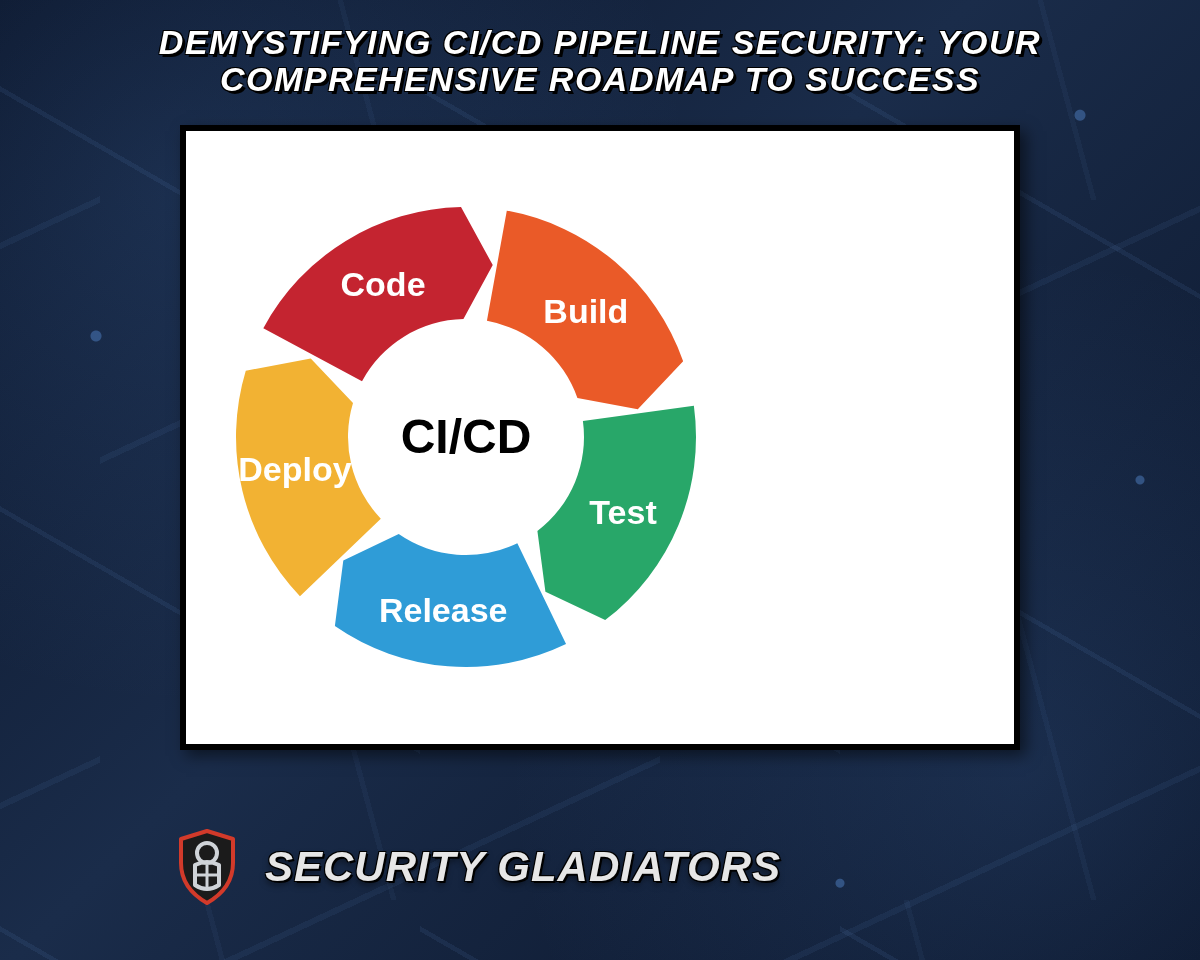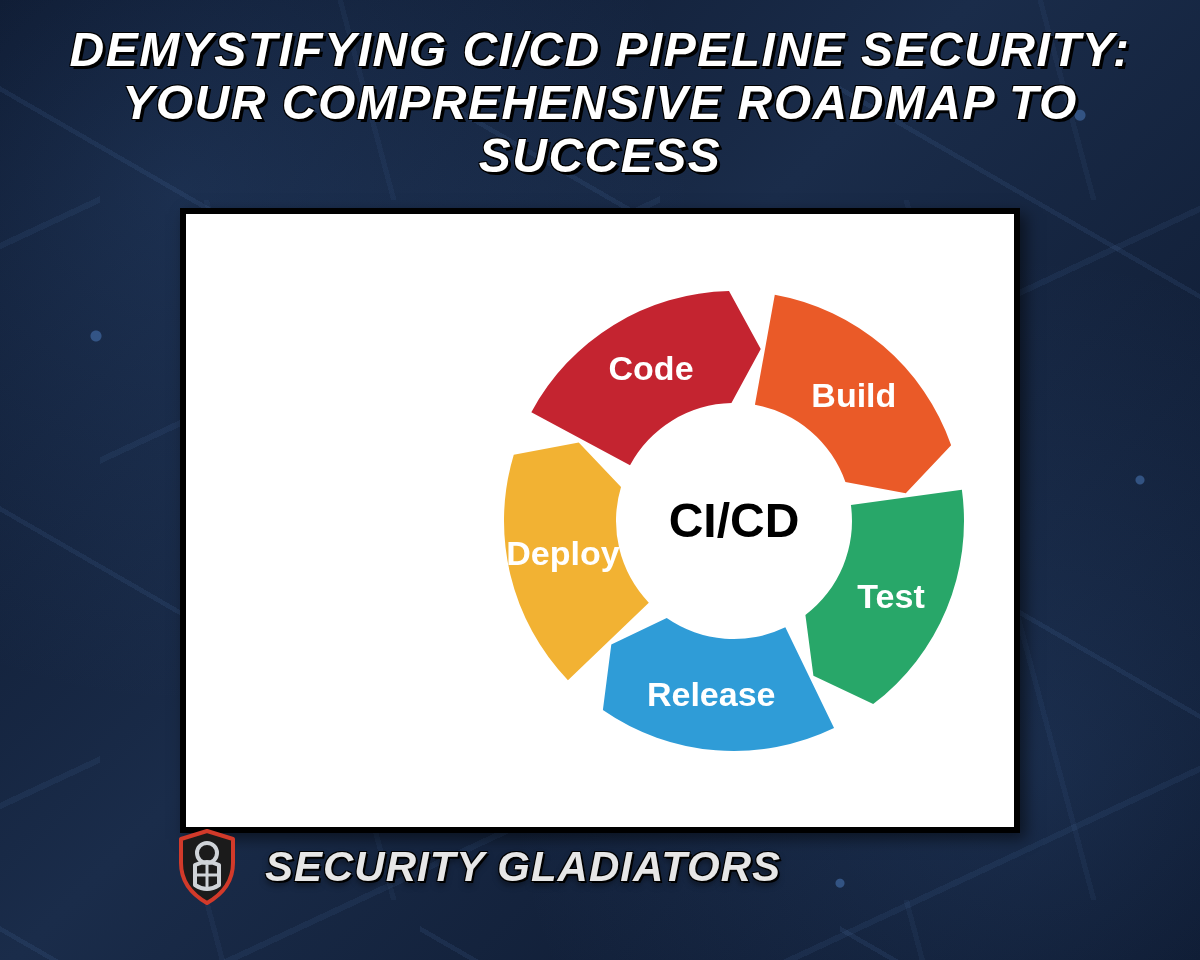--- a/index.html
+++ b/index.html
@@ -30,40 +30,40 @@
       radial-gradient(circle at 90% 12%, #4a78b8 0 5px, transparent 6px),
       radial-gradient(circle at 82% 75%, #4a78b8 0 5px, transparent 6px),
       radial-gradient(circle at 70% 92%, #4a78b8 0 4px, transparent 5px),
       radial-gradient(circle at 95% 50%, #4a78b8 0 4px, transparent 5px);
     opacity: 0.55;
   }
   .heading {
     position: relative;
     padding: 24px 60px 8px;
     text-align: center;
-    font-size: 48px;
+    font-size: 34px;
     line-height: 1.1;
     font-weight: 800;
     font-style: italic;
     letter-spacing: 1.5px;
     color: #fff;
     text-shadow: 3px 3px 0 #000, -1px -1px 0 #000, 1px -1px 0 #000, -1px 1px 0 #000;
     font-family: "Arial Black", Arial, sans-serif;
   }
   .panel {
     position: relative;
     width: 840px;
     height: 625px;
     margin: 18px auto 0;
     background: #fff;
     border: 6px solid #000;
     box-shadow: 6px 6px 14px rgba(0,0,0,0.5);
     display: flex;
     align-items: center;
-    justify-content: flex-end;
+    justify-content: flex-start;
   }
   .brand {
     position: absolute;
     left: 175px;
     bottom: 55px;
     display: flex;
     align-items: center;
     gap: 26px;
   }
   .brand-text {

